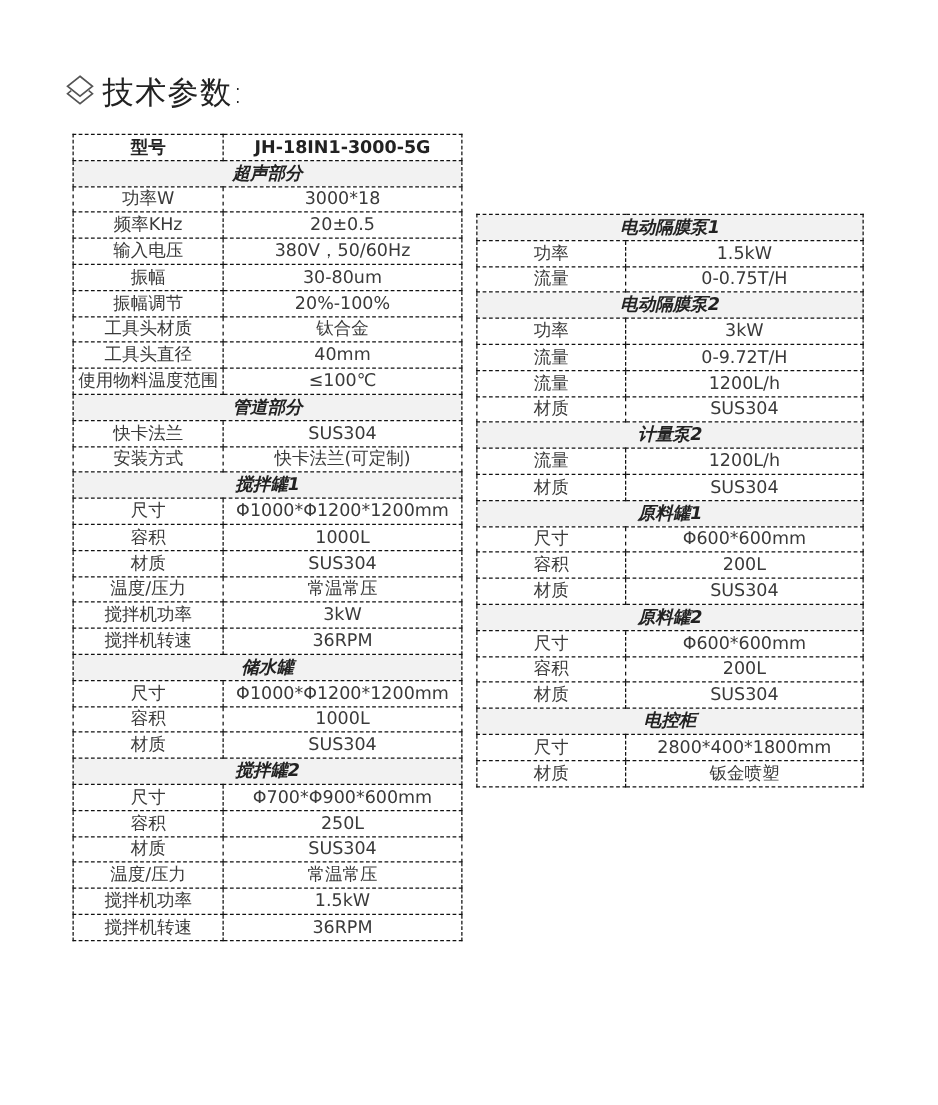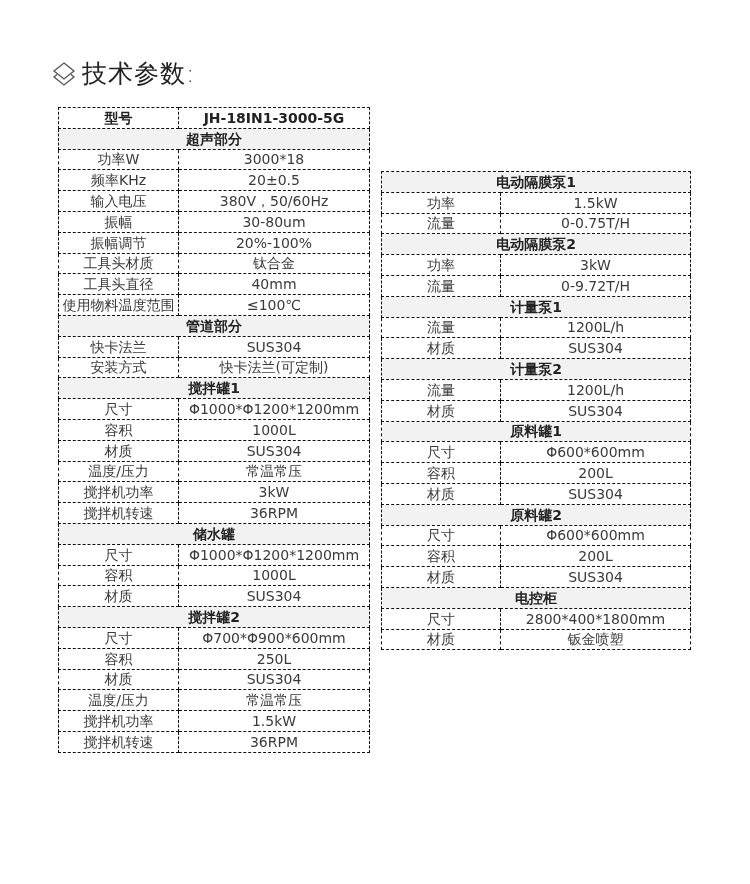--- a/index.html
+++ b/index.html
@@ -1,22 +1,22 @@
 <!DOCTYPE html>
 <html><head>
 <meta charset="utf-8">
 <style>
   html, body { margin: 0; padding: 0; background: #ffffff; }
   body { width: 750px; height: 884px; position: relative; font-family: "DejaVu Sans", "Liberation Sans", sans-serif; color: #333; overflow: hidden; }
-  .heading { position: absolute; left: 52px; top: 56px; height: 34px; display: flex; align-items: flex-end; }
+  .heading { position: absolute; left: 52px; top: 56px; height: 34px; display: flex; align-items: center; }
   .heading svg { width: 24px; height: 30px; margin-right: 6px; }
   .heading .title { font-size: 25px; font-weight: 300; color: #222; letter-spacing: 1px; }
   table.spec { position: absolute; border-collapse: collapse; table-layout: fixed; font-size: 14px; color: #3a3a3a; }
   table.spec td { border: 1px dashed #111; text-align: center; vertical-align: middle; padding: 0; height: 19.8px; line-height: 12px; white-space: nowrap; overflow: hidden; }
-  table.spec tr.section td { background: #f2f2f2; font-weight: bold; color: #222; }
+  table.spec tr.section td { background: #f2f2f2; font-weight: bold; color: #222; font-style: italic; }
   table.spec tr.model td { font-weight: bold; color: #222; }
   #left-table { left: 58px; top: 107px; width: 312px; }
   #right-table { left: 381px; top: 128px; width: 310px; margin-top: 43px; }
   .c1-left { width: 120px; }
   .c1-right { width: 119px; }
 </style>
 </head>
 <body>
 
 <div class="heading">
@@ -176,23 +176,20 @@
         <td colspan="2">电动隔膜泵2</td>
       </tr>
       <tr>
         <td>功率</td>
         <td>3kW</td>
       </tr>
       <tr>
         <td>流量</td>
         <td>0-9.72T/H</td>
       </tr>
-      <tr class="section">
-        <td colspan="2">计量泵1</td>
-      </tr>
       <tr>
         <td>流量</td>
         <td>1200L/h</td>
       </tr>
       <tr>
         <td>材质</td>
         <td>SUS304</td>
       </tr>
       <tr class="section">
         <td colspan="2">计量泵2</td>

